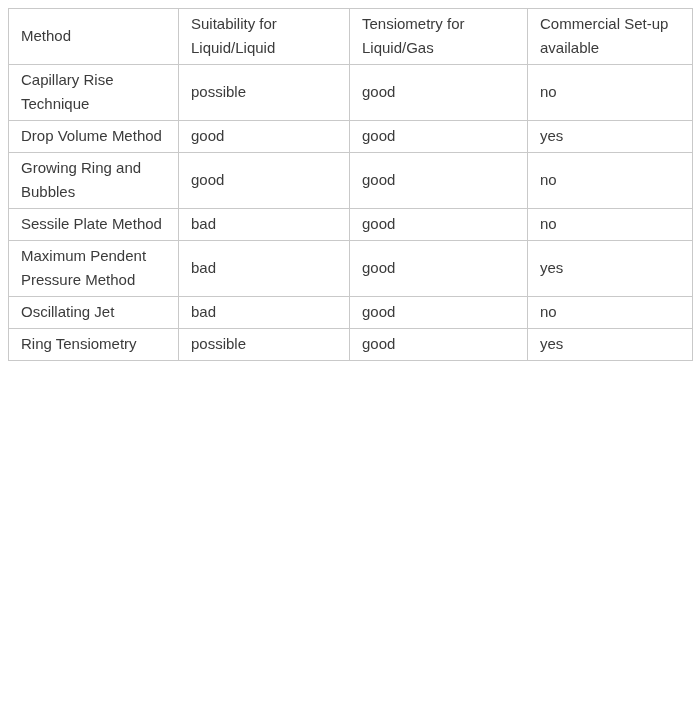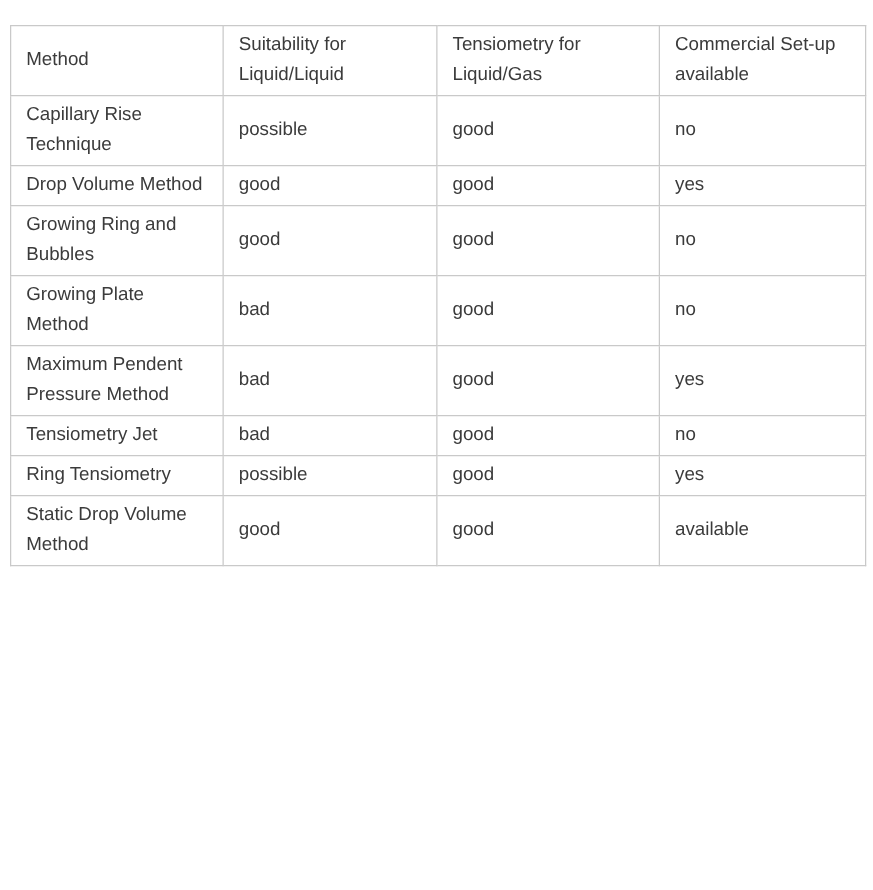--- a/index.html
+++ b/index.html
@@ -6,21 +6,20 @@
     margin: 0;
     padding: 0;
     background: #ffffff;
     width: 698px;
     height: 712px;
     overflow: hidden;
     font-family: "Liberation Sans", "DejaVu Sans", sans-serif;
   }
   .table-wrap {
     padding: 8px 0 0 8px;
-    margin-top: 12px;
   }
   table.methods {
     border-collapse: collapse;
     table-layout: fixed;
     width: 684px;
     color: #3b3b3b;
     font-size: 15px;
     background: #ffffff;
   }
   table.methods col.c1 { width: 170px; }
@@ -70,44 +69,38 @@
           <td>good</td>
           <td>yes</td>
         </tr>
         <tr>
           <td>Growing Ring and Bubbles</td>
           <td>good</td>
           <td>good</td>
           <td>no</td>
         </tr>
         <tr>
-          <td>Growing Plate Method</td>
+          <td>Sessile Plate Method</td>
           <td>bad</td>
           <td>good</td>
           <td>no</td>
         </tr>
         <tr>
           <td>Maximum Pendent Pressure Method</td>
           <td>bad</td>
           <td>good</td>
           <td>yes</td>
         </tr>
         <tr>
-          <td>Tensiometry Jet</td>
+          <td>Oscillating Jet</td>
           <td>bad</td>
           <td>good</td>
           <td>no</td>
         </tr>
         <tr>
           <td>Ring Tensiometry</td>
           <td>possible</td>
           <td>good</td>
           <td>yes</td>
         </tr>
-        <tr>
-          <td>Static Drop Volume Method</td>
-          <td>good</td>
-          <td>good</td>
-          <td>available</td>
-        </tr>
       </tbody>
   </table>
 </div>
 
 </body></html>

